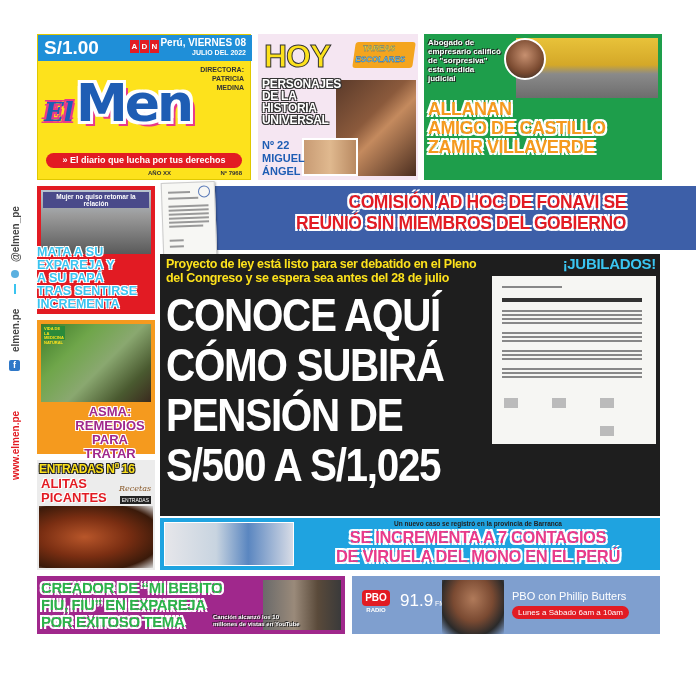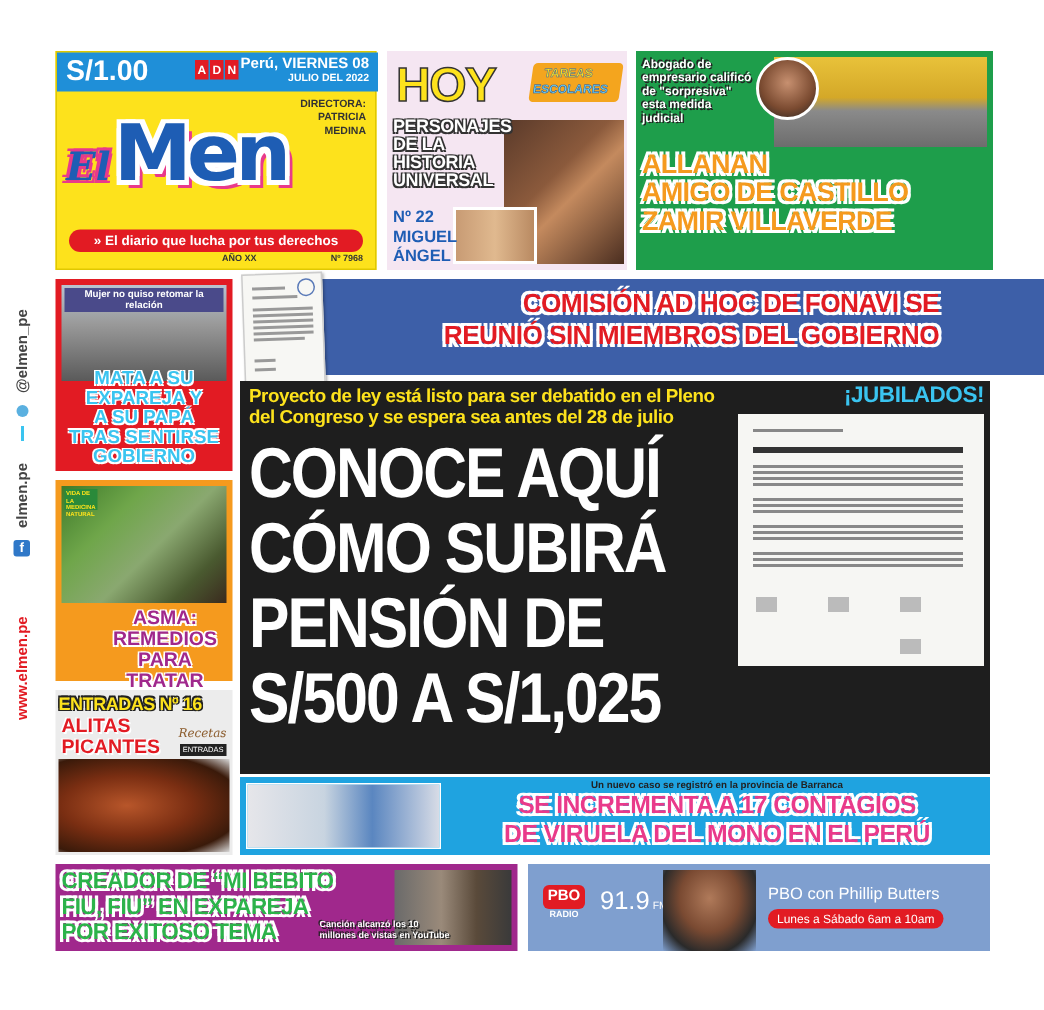--- a/index.html
+++ b/index.html
@@ -41,21 +41,21 @@
   .allanan { left: 424px; top: 34px; width: 238px; height: 146px; background: #1e9e4b; }
   .al-kicker { position: absolute; left: 4px; top: 4px; font-size: 8px; font-weight: bold; color: #fff; line-height: 9px; text-shadow: -1px -1px 0 #222, 1px 1px 0 #222; }
   .al-photo { position: absolute; left: 92px; top: 4px: ; top: 4px; width: 142px; height: 60px; background: linear-gradient(180deg, #e8c23a 0%, #d4a828 45%, #8a8a8a 60%, #6d6d6d 100%); }
   .al-face { position: absolute; left: 80px; top: 4px; width: 42px; height: 42px; border-radius: 50%; background: radial-gradient(circle at 50% 40%, #c79070 0%, #7a4a30 60%, #222 100%); border: 2px solid #fff; }
   .al-head { position: absolute; left: 4px; top: 66px; font-size: 18px; font-weight: 900; color: #f59a1e; line-height: 19px; letter-spacing: -0.5px; text-shadow: -2px -2px 0 #fff, 2px -2px 0 #fff, -2px 2px 0 #fff, 2px 2px 0 #fff; }
 
   
   .mata { left: 37px; top: 186px; width: 118px; height: 128px; background: #e21b23; }
   .mata-photo { position: absolute; left: 4px; top: 4px; width: 110px; height: 64px; background: linear-gradient(180deg, #b8c4d0 0%, #9a9a9a 40%, #5a5a5a 100%); }
   .mata-kicker { position: absolute; left: 2px; top: 2px; width: 106px; font-size: 6.5px; font-weight: bold; color: #fff; background: #4a4a8a; text-align: center; padding: 1px 0; }
-  .mata-head { position: absolute; left: 0; top: 60px; width: 118px; font-size: 12.5px; font-weight: 900; color: #3ac4f0; text-align: center; line-height: 13px; text-shadow: -1px -1px 0 #fff, 1px -1px 0 #fff, -1px 1px 0 #fff, 1px 1px 0 #fff; }
+  .mata-head { position: absolute; left: 0; top: 60px; width: 118px; font-size: 12.5px; font-weight: 900; color: #3ac4f0; line-height: 13px; text-shadow: -1px -1px 0 #fff, 1px -1px 0 #fff, -1px 1px 0 #fff, 1px 1px 0 #fff; }
 
   .asma { left: 37px; top: 320px; width: 118px; height: 134px; background: #f59a1e; }
   .asma-photo { position: absolute; left: 4px; top: 4px; width: 110px; height: 78px; background: linear-gradient(135deg, #3e7a2a 0%, #6fa64a 30%, #8aa870 55%, #4a5a30 80%, #3a2a1e 100%); }
   .asma-badge { position: absolute; left: 2px; top: 2px; width: 22px; height: 14px; background: #2a8a3a; font-size: 4px; color: #fde21c; font-weight: bold; line-height: 4.5px; padding: 1px; }
   .asma-head { position: absolute; left: 0; top: 85px; width: 118px; font-size: 13px; font-weight: 900; color: #a0288c; text-align: center; line-height: 14px; text-shadow: -1px -1px 0 #fff, 1px -1px 0 #fff, -1px 1px 0 #fff, 1px 1px 0 #fff; padding-left: 28px; }
 
   .alitas { left: 37px; top: 460px; width: 118px; height: 110px; background: #ececec; }
   .alitas-kicker { position: absolute; left: 2px; top: 2px; font-size: 12px; font-weight: 900; color: #fde21c; letter-spacing: -0.3px; text-shadow: -1px -1px 0 #222, 1px -1px 0 #222, -1px 1px 0 #222, 1px 1px 0 #222; }
   .alitas-head { position: absolute; left: 4px; top: 17px; font-size: 13px; font-weight: 900; color: #e21b23; line-height: 14px; text-shadow: -1px -1px 0 #fff, 1px 1px 0 #fff; }
   .alitas-brand { position: absolute; right: 4px; top: 24px; font-family: "DejaVu Serif", serif; font-style: italic; font-size: 8px; color: #8a5a2a; }
@@ -176,21 +176,21 @@
 
 <div class="abs mata">
   <div class="mata-photo">
     <div class="mata-kicker">Mujer no quiso retomar la relación</div>
   </div>
   <div class="mata-head">
     <div>MATA A SU</div>
     <div>EXPAREJA Y</div>
     <div>A SU PAPÁ</div>
     <div>TRAS SENTIRSE</div>
-    <div>GOBIERNO</div>
+    <div>INCREMENTA</div>
   </div>
 </div>
 
 <div class="abs asma">
   <div class="asma-photo">
     <div class="asma-badge">VIDA DE LA MEDICINA NATURAL</div>
   </div>
   <div class="asma-head">
     <div>ASMA: REMEDIOS</div>
     <div>PARA TRATAR</div>
@@ -270,21 +270,21 @@
     <div>CÓMO SUBIRÁ</div>
     <div>PENSIÓN DE</div>
     <div>S/500 A S/1,025</div>
   </div>
 </div>
 
 <div class="abs viruela">
   <div class="v-photo"></div>
   <div class="v-kicker">Un nuevo caso se registró en la provincia de Barranca</div>
   <div class="v-head">
-    <div>SE INCREMENTA A 17 CONTAGIOS</div>
+    <div>SE INCREMENTA A 7 CONTAGIOS</div>
     <div>DE VIRUELA DEL MONO EN EL PERÚ</div>
   </div>
 </div>
 
 <div class="abs bebito">
   <div class="beb-photo"></div>
   <div class="beb-head">
     <div>CREADOR DE “MI BEBITO</div>
     <div>FIU, FIU” EN EXPAREJA</div>
     <div>POR EXITOSO TEMA</div>

